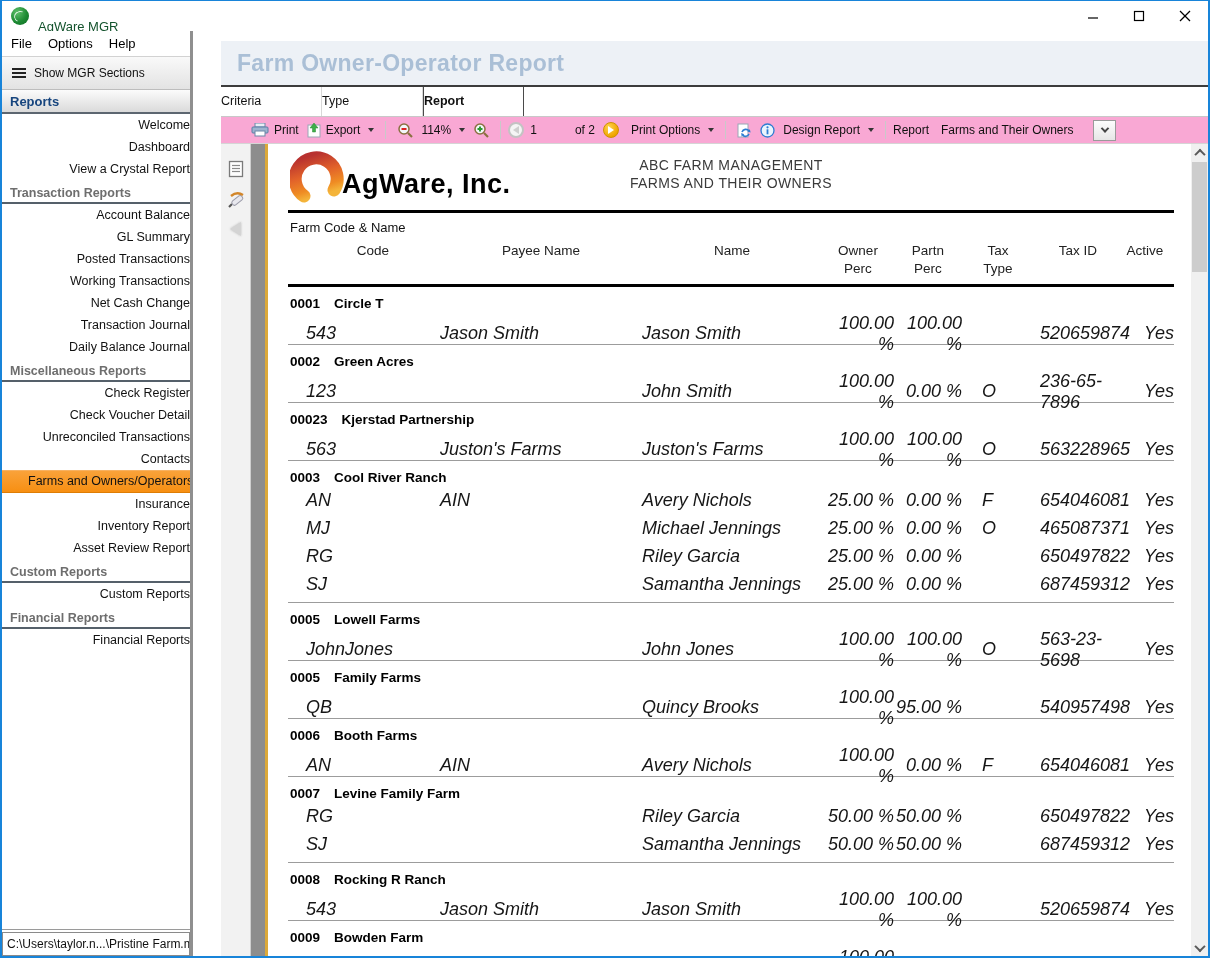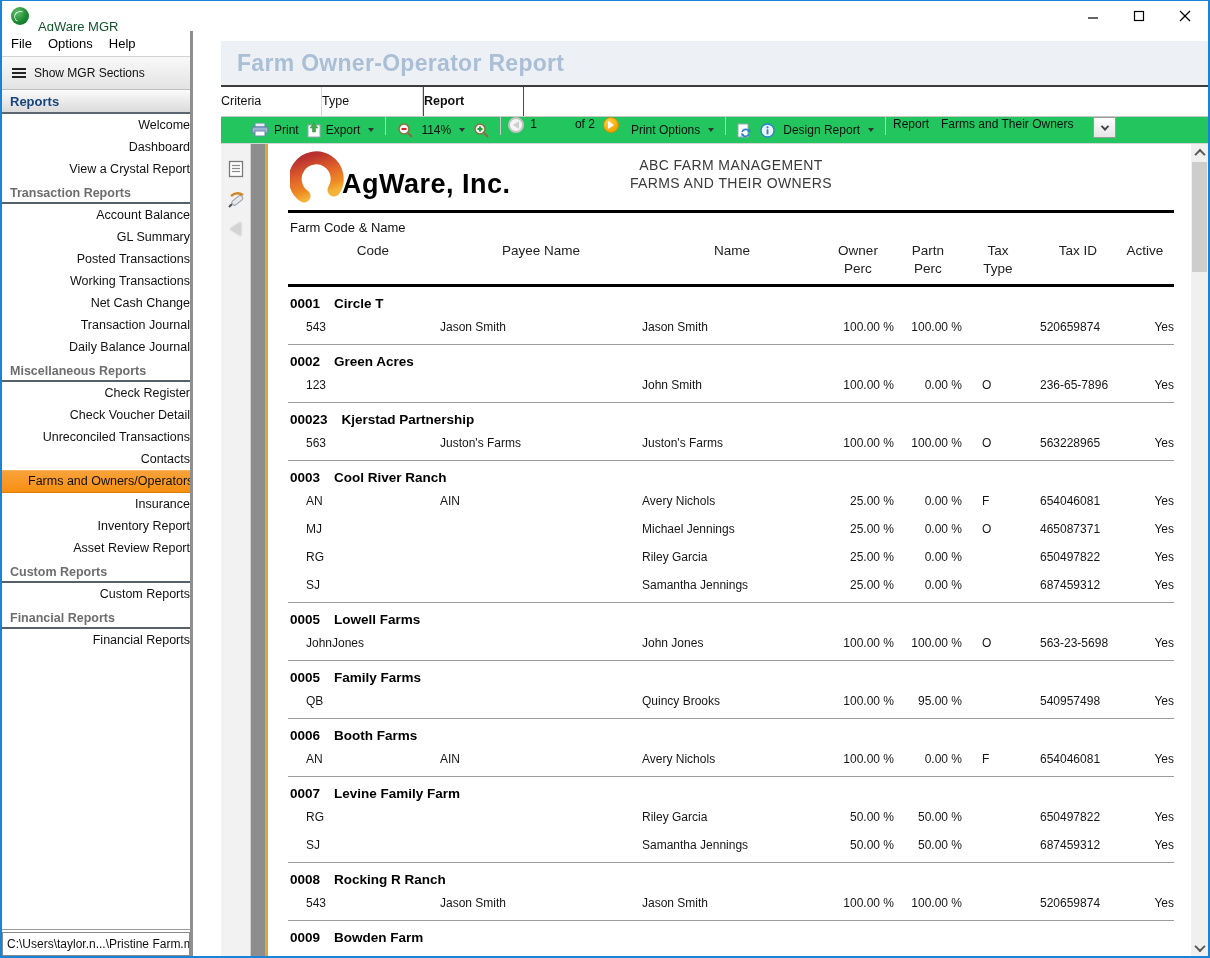--- a/index.html
+++ b/index.html
@@ -47,21 +47,21 @@
   
   .title-band{ margin-top:10px; height:46px; background:#edf1f6; display:flex; align-items:center; padding-left:16px;
                border-bottom:2px solid #3c3c3c; }
   .page-title{ font-size:23px; font-weight:bold; color:#aabfd6; letter-spacing:.3px; }
 
   .tabs{ height:30px; display:flex; background:#fff; border-bottom:1px solid #c8c8c8; }
   .tab{ width:101px; line-height:29px; font-size:12.5px; color:#111; cursor:default;
         border-right:1px solid #d8d8d8; }
   .tab.active{ font-weight:bold; border-left:1px solid #4a4a4a; border-right:1px solid #4a4a4a; background:#fff; }
 
-  .toolbar{ height:27px; background:#22c55e; border-bottom:1px solid #d5d5d5; display:flex; 
+  .toolbar{ height:27px; background:#f9a8d4; border-bottom:1px solid #d5d5d5; display:flex; align-items:center;
         padding-left:26px; font-size:12px; color:#111; }
   .tbtn{ display:flex; align-items:center; gap:5px; cursor:default; padding:2px 4px; }
   .tsep{ width:1px; height:18px; background:#c9c9c9; margin:0 7px; }
   .caret{ width:0; height:0; border-left:3.5px solid transparent; border-right:3.5px solid transparent;
         border-top:4px solid #333; margin-left:3px; display:inline-block;}
   .pager-circle{ width:16px; height:16px; border-radius:50%; display:flex; align-items:center; justify-content:center; }
   .pager-prev{ border:2px solid #c3c3c3; background:#f5f5f5; }
   .pager-prev i{ width:0;height:0;border-top:4px solid transparent;border-bottom:4px solid transparent;border-right:6px solid #cfcfcf;}
   .pager-next{ background:radial-gradient(circle at 35% 30%, #ffd34d, #f0a500 70%, #d98f00); border:1px solid #cf9200;}
   .pager-next i{ width:0;height:0;border-top:4px solid transparent;border-bottom:4px solid transparent;border-left:6px solid #fff;}
@@ -93,21 +93,21 @@
   .logo-text{ font-size:27px; font-weight:bold; color:#000; margin-left:-14px; margin-bottom:4px; letter-spacing:.5px;}
   .rep-center{ position:absolute; left:0; right:0; top:6px; text-align:center; font-size:14px; color:#3a3a3a; line-height:18px; letter-spacing:.4px;}
   .thick1{ height:2.5px; background:#000; margin-top:2px; }
   .grp-label{ font-size:13px; color:#111; margin:7px 0 3px 2px; }
   .grid{ display:grid; grid-template-columns:152px 202px 180px 72px 68px 52px 102px 58px; }
   .colhead{ font-size:13.5px; color:#222; padding:4px 0 6px 0; border-bottom:3px solid #000; line-height:18px;}
   .colhead > div{ white-space:pre-line;text-align:center; }
   .c-code{ padding-left:18px; } .c-owner,.c-partn{ text-align:right; } .c-taxtype{ padding-left:20px; }
   .c-taxid{ padding-left:26px; } .c-active{ text-align:right; }
   .group-h{ display:flex; gap:14px; font-weight:bold; font-size:13.5px; color:#000; padding:9px 0 2px 2px; }
-  .rrow{ height:28px; align-items:center; font-size:12px; color:#161616; }
+  .rrow{ height:28px; align-items:center; font-size:18px; color:#161616;font-style:italic; }
   .gsep{ border-bottom:1px solid #9c9c9c; margin-top:3px; }
 </style>
 </head>
 <body>
 
 <div class="window">
 
   <div class="titlebar">
     <div class="app-logo"></div>
     <div class="app-title">AgWare MGR</div>

